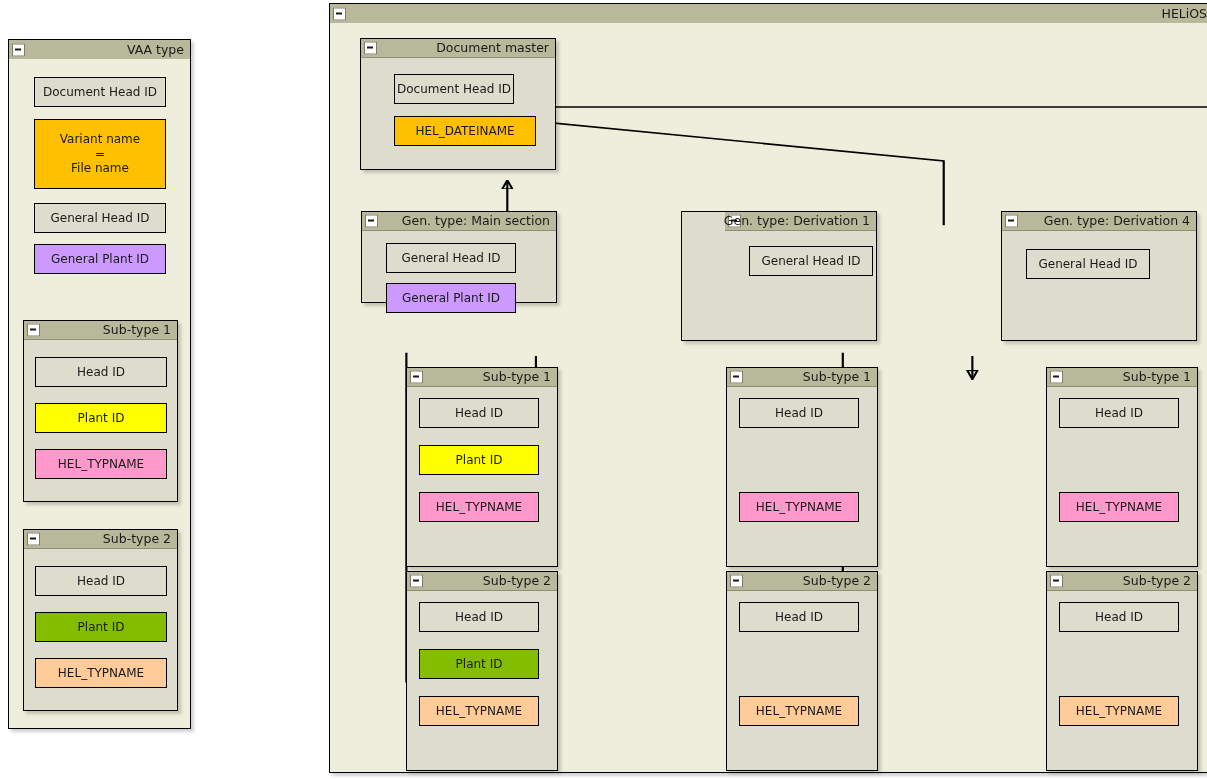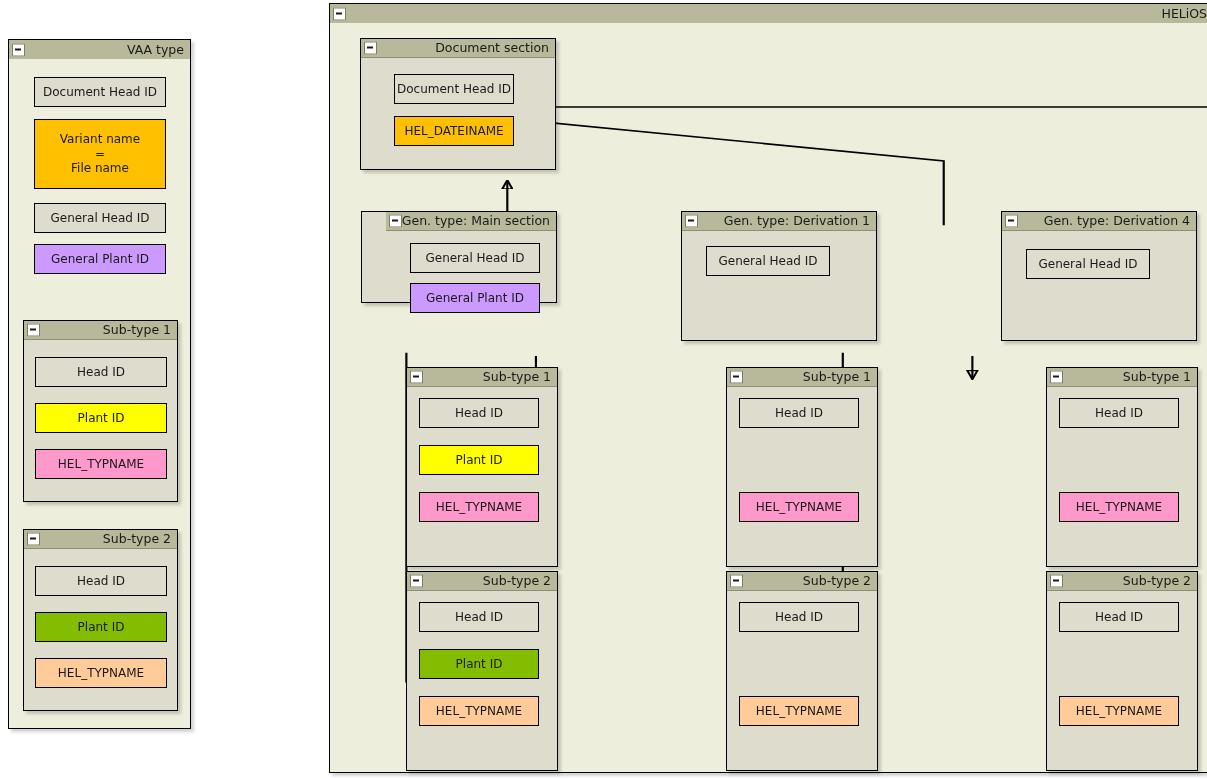--- a/index.html
+++ b/index.html
@@ -183,29 +183,29 @@
         <path d="M 376,318 L 376,639 L 390,639" marker-end="url(#arrow)"></path>
 
         <path d="M 791,321 L 791,343" marker-end="url(#arrow)"></path>
 
         <path d="M 696,318 L 696,642 L 710,642" marker-end="url(#arrow)"></path>
       </svg>
 
       <div class="panel" style="left:30px; top:15px; width:196px; height:132px;">
         <div class="panel-title">
           <span class="collapse-icon"></span>
-          <span class="title-text">Document section</span>
+          <span class="title-text">Document master</span>
         </div>
         <div class="panel-body">
           <div class="attr" style="left:33px; top:16px; width:120px; height:30px; background:#dddccd;">Document Head ID</div>
-          <div class="attr" style="left:33px; top:58px; width:120px; height:30px; background:#ffc000;">HEL_DATEINAME</div>
-        </div>
-      </div>
-
-      <div class="panel" style="left:31px; top:188px; width:196px; height:92px;padding-left:24px;">
+          <div class="attr" style="left:33px; top:58px; width:142px; height:30px; background:#ffc000;">HEL_DATEINAME</div>
+        </div>
+      </div>
+
+      <div class="panel" style="left:31px; top:188px; width:196px; height:92px;">
         <div class="panel-title">
           <span class="collapse-icon"></span>
           <span class="title-text">Gen. type: Main section</span>
         </div>
         <div class="panel-body">
           <div class="attr" style="left:24px; top:12px; width:130px; height:30px; background:#dddccd;">General Head ID</div>
           <div class="attr" style="left:24px; top:52px; width:130px; height:30px; background:#cc99ff;">General Plant ID</div>
         </div>
       </div>
 
@@ -226,21 +226,21 @@
           <span class="collapse-icon"></span>
           <span class="title-text">Sub-type 2</span>
         </div>
         <div class="panel-body">
           <div class="attr" style="left:12px; top:11px; width:120px; height:30px; background:#dddccd;">Head ID</div>
           <div class="attr" style="left:12px; top:58px; width:120px; height:30px; background:#84bd00;">Plant ID</div>
           <div class="attr" style="left:12px; top:105px; width:120px; height:30px; background:#ffcc99;">HEL_TYPNAME</div>
         </div>
       </div>
 
-      <div class="panel" style="left:351px; top:188px; width:196px; height:130px;">
+      <div class="panel" style="left:351px; top:188px; width:196px; height:130px;padding-left:43px;">
         <div class="panel-title">
           <span class="collapse-icon"></span>
           <span class="title-text">Gen. type: Derivation 1</span>
         </div>
         <div class="panel-body">
           <div class="attr" style="left:24px; top:15px; width:124px; height:30px; background:#dddccd;">General Head ID</div>
         </div>
       </div>
 
       <div class="panel" style="left:396px; top:344px; width:152px; height:200px;">

